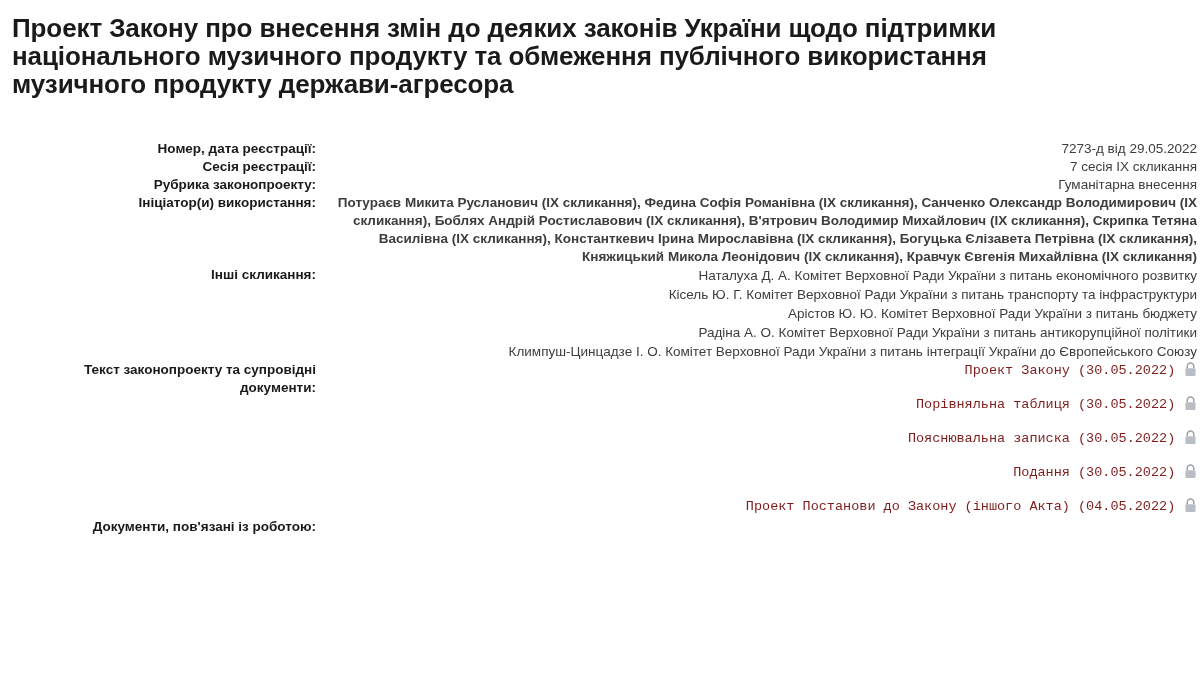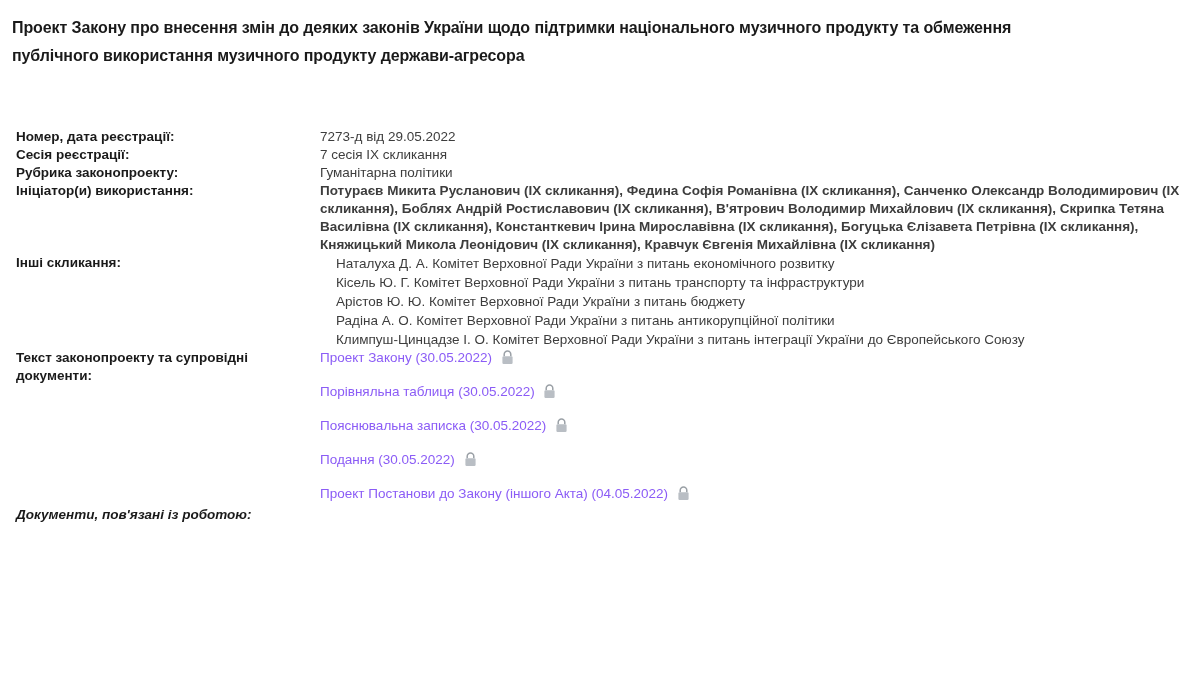--- a/index.html
+++ b/index.html
@@ -12,39 +12,40 @@
     height: 679px;
     font-family: "Liberation Sans", sans-serif;
     color: #2b2b2b;
     overflow: hidden;
   }
   .page {
     padding: 14px 12px 0 12px;
     box-sizing: border-box;
   }
   h1.doc-title {
-    font-size: 16px;
+    font-size: 26px;
     line-height: 28px;
     font-weight: bold;
     color: #1a1a1a;
-    margin: 0 0 16px 0;
+    margin: 0 0 0 0;
     max-width: 1010px;
     letter-spacing: -0.1px;
   }
   .spacer {
     height: 42px;
   }
   table.meta {
     border-collapse: collapse;
     width: 1185px;
     table-layout: fixed;
   }
   table.meta td {
     vertical-align: top;
     padding: 0 0 0 4px;
+    text-align: right;
   }
   td.label {
     width: 300px;
     font-size: 13.5px;
     font-weight: bold;
     color: #1a1a1a;
     line-height: 18px;
     padding-bottom: 8px;
     padding-right: 10px;
   }
@@ -67,32 +68,32 @@
     margin-left: 16px;
   }
   .docs-list .doc-item {
     display: block;
     margin-bottom: 13px;
     font-size: 13.5px;
     color: #3d3d3d;
   }
   .docs-list .doc-item:last-child { margin-bottom: 0; }
   .doc-link {
-    color: #8b5cf6;
+    color: #7f1d1d;
     text-decoration: none;
     border-bottom: 1px solid transparent;
+    font-family: Liberation Mono, monospace;
   }
   .lock-icon {
     display: inline-block;
     vertical-align: -3px;
     margin-left: 5px;
   }
   .last-label {
     padding-top: 6px;
-    font-style: italic;
   }
 </style>
 </head>
 <body>
 
 <div class="page">
 
   <h1 class="doc-title">Проект Закону про внесення змін до деяких законів України щодо підтримки національного музичного продукту та обмеження публічного використання музичного продукту держави-агресора</h1>
 
   <div class="spacer"></div>
@@ -102,21 +103,21 @@
       <tr>
         <td class="label">Номер, дата реєстрації:</td>
         <td class="value">7273-д від 29.05.2022</td>
       </tr>
       <tr>
         <td class="label">Сесія реєстрації:</td>
         <td class="value">7 сесія IX скликання</td>
       </tr>
       <tr>
         <td class="label">Рубрика законопроекту:</td>
-        <td class="value">Гуманітарна політики</td>
+        <td class="value">Гуманітарна внесення</td>
       </tr>
       <tr class="row-tall">
         <td class="label">Ініціатор(и) використання:</td>
         <td class="value bold-value">Потураєв Микита Русланович (IX скликання), Федина Софія Романівна (IX скликання), Санченко Олександр Володимирович (IX скликання), Боблях Андрій Ростиславович (IX скликання), В'ятрович Володимир Михайлович (IX скликання), Скрипка Тетяна Василівна (IX скликання), Константкевич Ірина Мирославівна (IX скликання), Богуцька Єлізавета Петрівна (IX скликання), Княжицький Микола Леонідович (IX скликання), Кравчук Євгенія Михайлівна (IX скликання)</td>
       </tr>
       <tr class="row-tall">
         <td class="label">Інші скликання:</td>
         <td class="value">
           <span class="line">Наталуха Д. А. Комітет Верховної Ради України з питань економічного розвитку</span>
           <span class="line">Кісель Ю. Г. Комітет Верховної Ради України з питань транспорту та інфраструктури</span>

